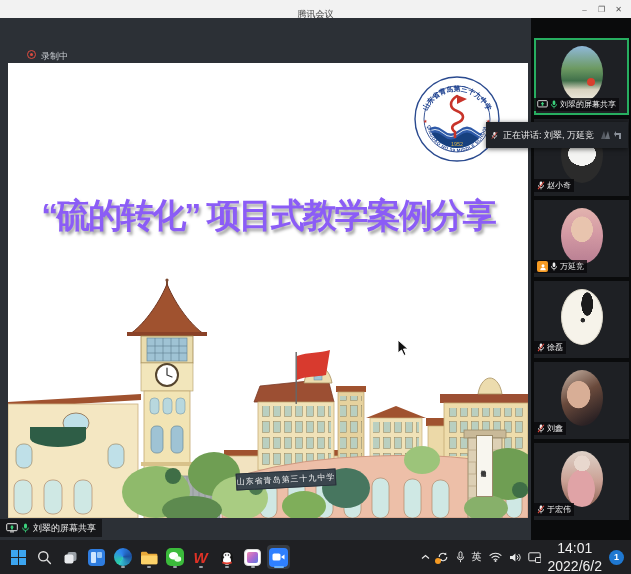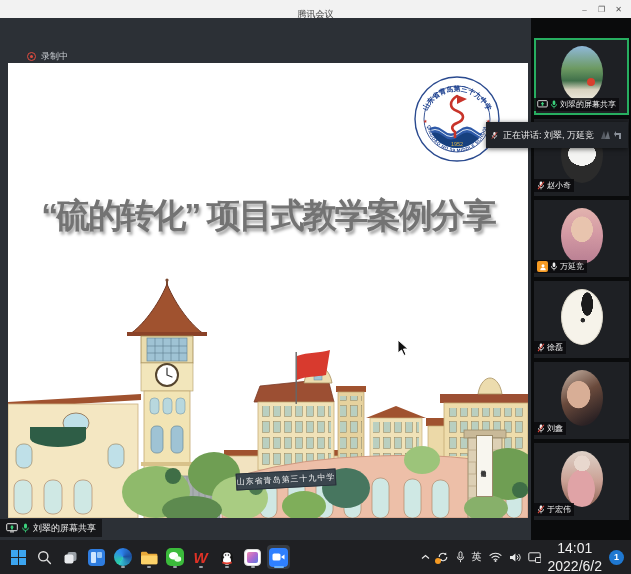--- a/index.html
+++ b/index.html
@@ -13,29 +13,29 @@
   .titlebar .title { font-size:9px; color:#3c3c3c; }
   .win-controls { position:absolute; right:4px; top:0; height:18px; display:flex; }
   .win-btn { width:17px; height:18px; display:flex; align-items:center; justify-content:center;
              font-size:8px; color:#555; }
 
   
   .app { position:absolute; top:18px; left:0; width:631px; height:522px; background:#26292e; }
 
   
   .share { position:absolute; left:0; top:0; width:531px; height:522px; background:#2c3036; }
-  .rec { position:absolute; left:27px; top:32px; display:flex; align-items:center; gap:5px;
+  .rec { position:absolute; left:27px; top:32px; display:flex; align-items:flex-start; gap:5px;
          color:#c7cbd1; font-size:9px; }
   .rec-icon { width:9px; height:9px; border:1.5px solid #e04b3f; border-radius:50%; position:relative; }
   .rec-icon::after { content:""; position:absolute; inset:2px; background:#e04b3f; border-radius:50%; }
 
   
   .slide { position:absolute; left:8px; top:45px; width:520px; height:455px; background:#ffffff; overflow:hidden; }
   .slide-title { position:absolute; left:0; right:0; top:130px; text-align:center; font-size:34px;
-                 font-weight:bold; color:#737373; letter-spacing:-2px;
+                 font-weight:bold; color:#8b5cf6; letter-spacing:-2px;
                  text-shadow:2px 3px 3px rgba(0,0,0,.35); white-space:nowrap; }
   .logo { position:absolute; right:28px; top:13px; width:86px; height:86px; }
   .illus { position:absolute; left:0; bottom:0; width:520px; height:242px; }
 
   .sign-h { position:absolute; left:228px; top:408px; width:100px; height:17px; background:#3a454d;
             border:1px solid #28313a; color:#f2f2f2; font-size:8px; letter-spacing:1px;
             display:flex; align-items:center; justify-content:center; transform:rotate(-3deg); white-space:nowrap; overflow:hidden; }
   .sign-v { position:absolute; left:468px; top:372px; width:17px; height:62px; background:#f8f6ef;
             border:1px solid #9a8a6a; color:#3a3a3a; font-size:5.5px; writing-mode:vertical-rl;
             text-orientation:upright; display:flex; align-items:center; justify-content:center;

